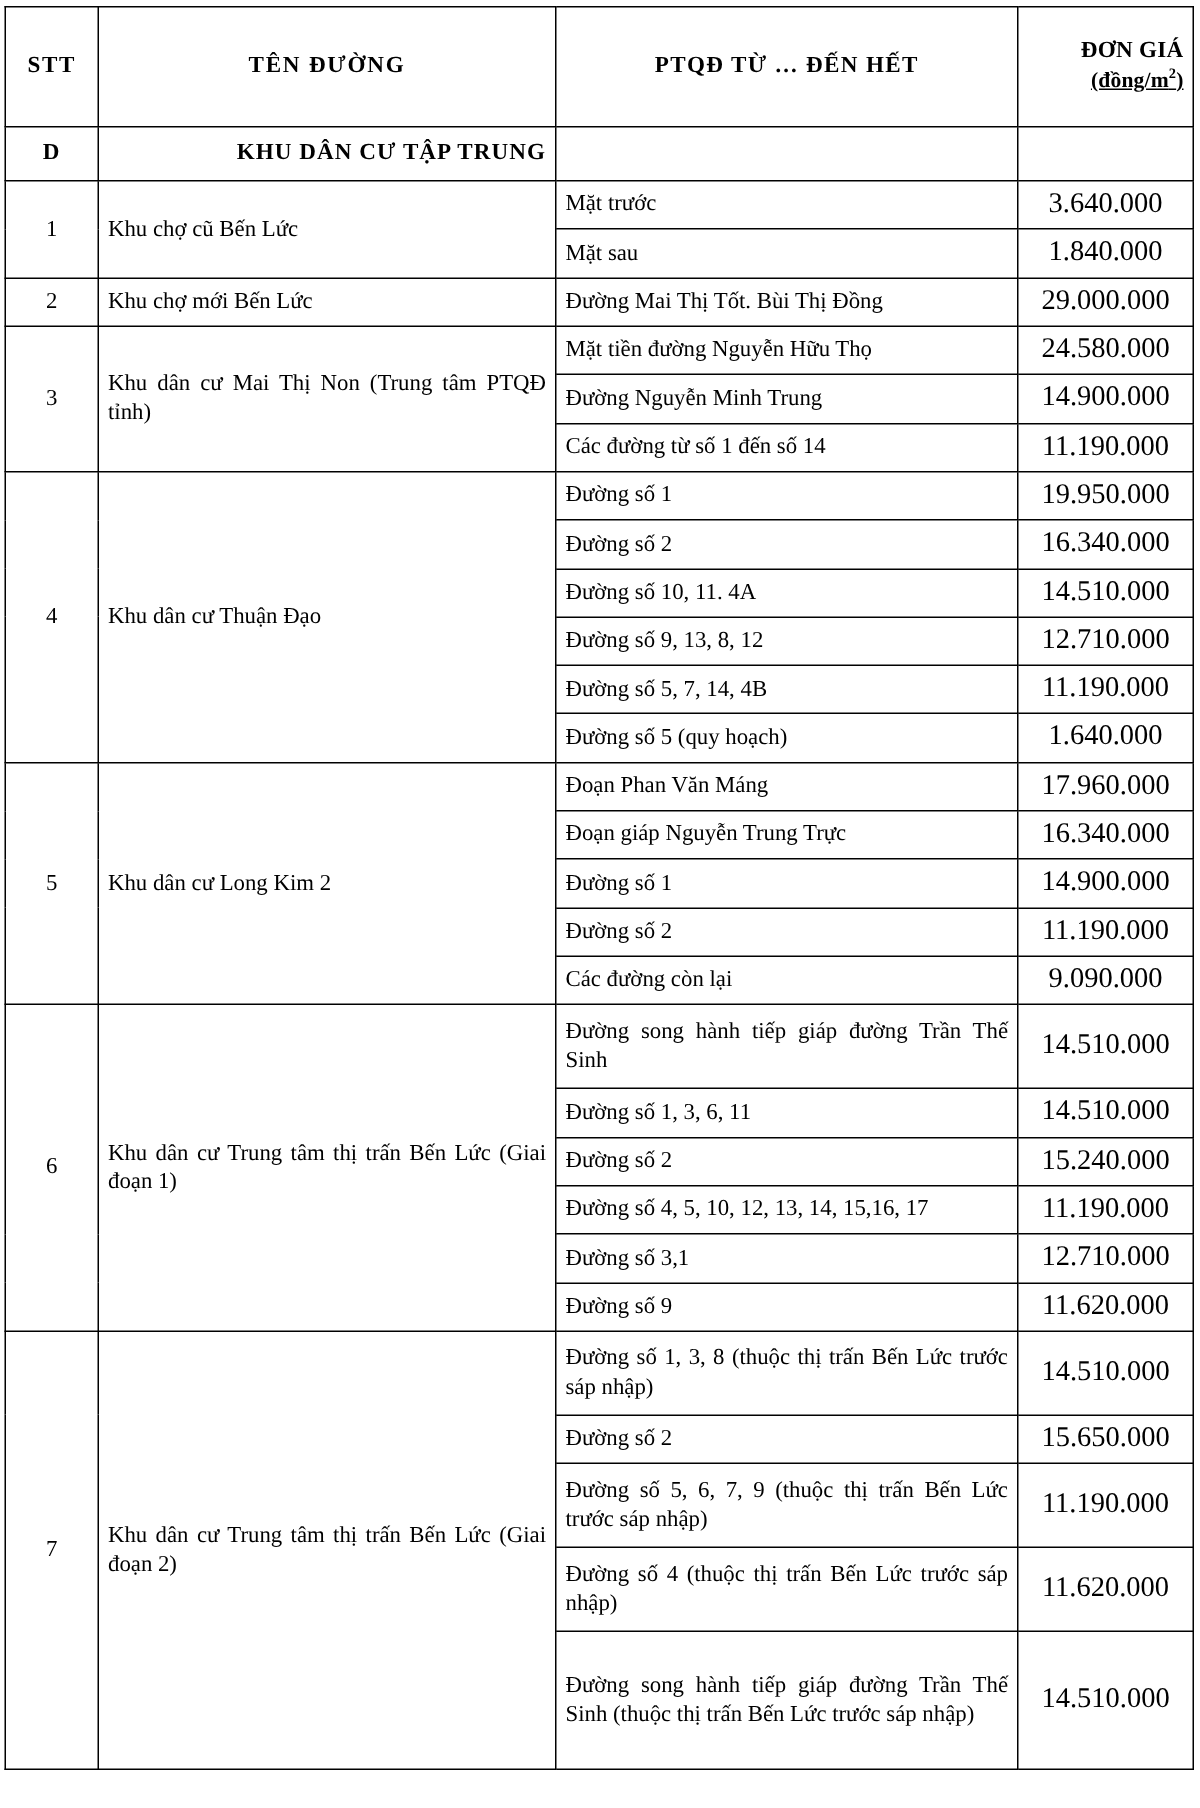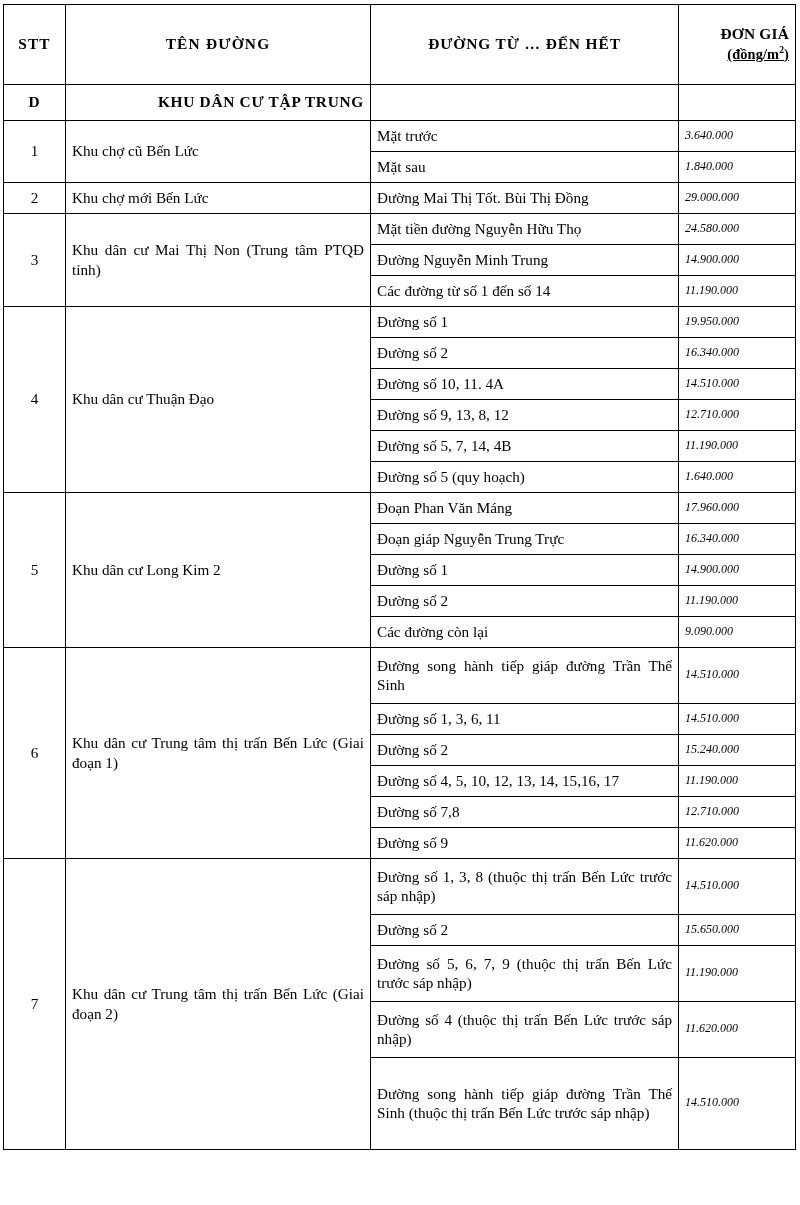--- a/index.html
+++ b/index.html
@@ -108,25 +108,24 @@
     text-align: justify;
     text-align-last: left;
     vertical-align: middle;
     padding-left: 8px;
     padding-right: 7px;
   }
   td.segment.single {
     text-align: center;
   }
   td.price {
-    text-align: left;
+    text-align: center;
     vertical-align: middle;
     white-space: nowrap;
-    font-size: 12px;
-    font-style: italic;
+    font-size: 19px;
   }
   td.blank { }
 
   tr.data-row td { height: 31px; }
   tr.data-row.tall2 td { height: 56px; }
   tr.data-row.tall3 td { height: 92px; }
 </style>
 </head>
 <body>
 
@@ -137,21 +136,21 @@
       <col class="c-stt">
       <col class="c-name">
       <col class="c-seg">
       <col class="c-price">
     </colgroup>
 
     <thead>
       <tr>
         <th class="h-stt">STT</th>
         <th class="h-name">TÊN ĐƯỜNG</th>
-        <th class="h-seg">ĐƯỜNG TỪ … ĐẾN HẾT</th>
+        <th class="h-seg">PTQĐ TỪ … ĐẾN HẾT</th>
         <th class="h-price">
           <span>ĐƠN GIÁ</span>
           <span class="unit"><span>(đồng/m</span><sup>2</sup><span>)</span></span>
         </th>
       </tr>
     </thead>
 
     <tbody id="table-body">
         <tr class="section-row">
           <td class="sec-code">D</td>
@@ -261,21 +260,21 @@
         </tr>
         <tr class="data-row">
           <td class="segment single">Đường số 2</td>
           <td class="price">15.240.000</td>
         </tr>
         <tr class="data-row">
           <td class="segment single">Đường số 4, 5, 10, 12, 13, 14, 15,16, 17</td>
           <td class="price">11.190.000</td>
         </tr>
         <tr class="data-row">
-          <td class="segment single">Đường số 7,8</td>
+          <td class="segment single">Đường số 3,1</td>
           <td class="price">12.710.000</td>
         </tr>
         <tr class="data-row">
           <td class="segment single">Đường số 9</td>
           <td class="price">11.620.000</td>
         </tr>
         <tr class="data-row tall2">
           <td class="stt" rowspan="5">7</td>
           <td class="name" rowspan="5">
             <span class="nm">Khu dân cư Trung tâm thị trấn Bến Lức (Giai đoạn 2)</span>

